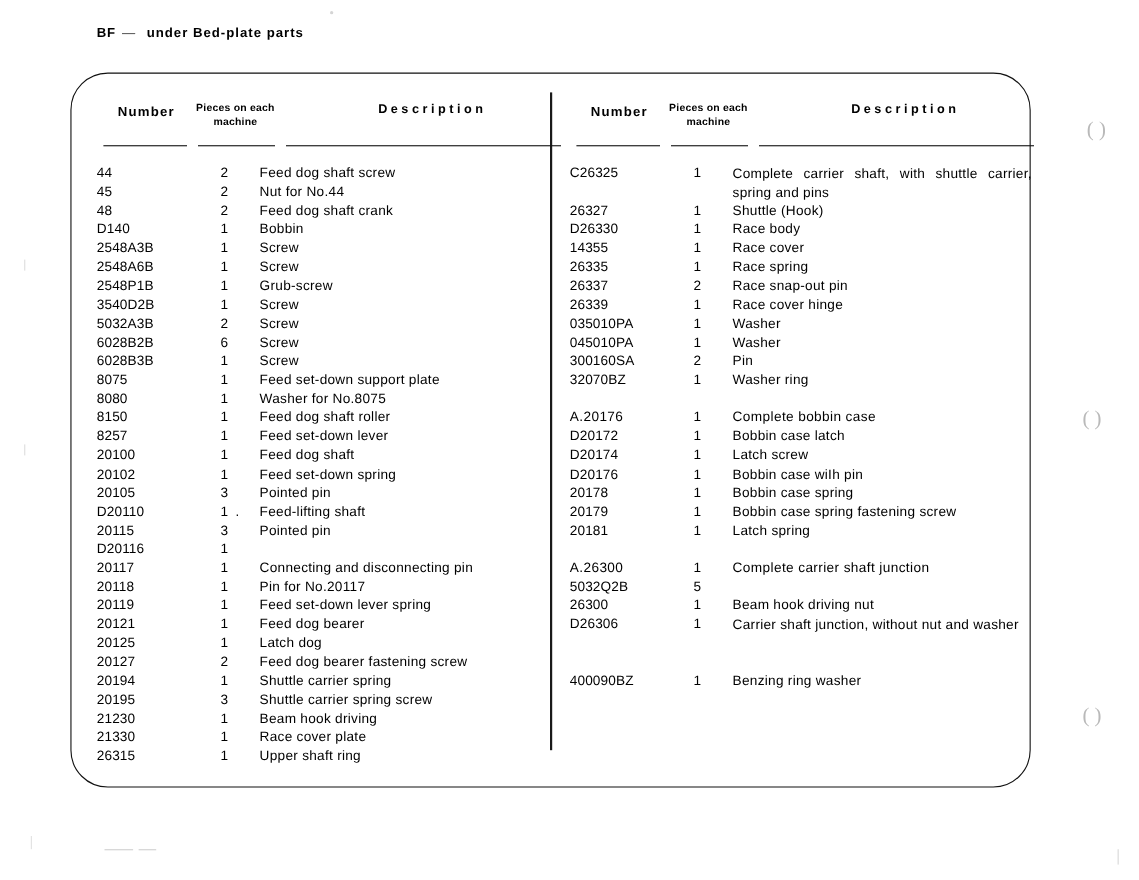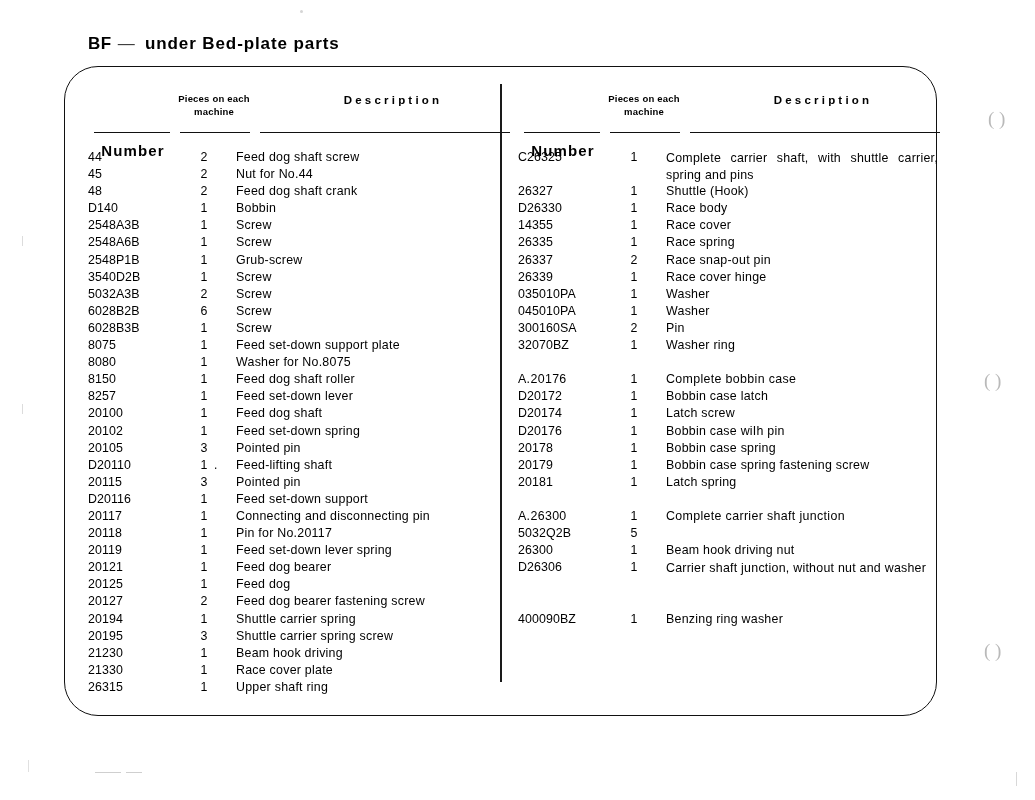--- a/index.html
+++ b/index.html
@@ -14,22 +14,22 @@
     position: relative;
     font-family: "Liberation Sans", sans-serif;
     color: #000000;
     overflow: hidden;
   }
 
   
   #page-header {
     position: absolute;
     left: 88px;
-    top: 34px;
-    font-size: 17px;
+    top: 23px;
+    font-size: 12px;
     letter-spacing: 0.3px;
     white-space: nowrap;
   }
   #page-header .hdr-code {
     font-weight: bold;
     letter-spacing: 0.5px;
   }
   #page-header .hdr-dash {
     display: inline-block;
     padding: 0 10px 0 6px;
@@ -75,24 +75,23 @@
   .col-head {
     position: relative;
     height: 46px;
   }
   .col-head .h-number {
     position: absolute;
     left: 6px;
     top: 6px;
     width: 78px;
     text-align: center;
-    font-size: 15px;
+    font-size: 12px;
     font-weight: bold;
     letter-spacing: 1.1px;
-    margin-top: 48px;
   }
   .col-head .h-pieces {
     position: absolute;
     left: 80px;
     top: 5px;
     width: 92px;
     text-align: center;
     font-size: 9.5px;
     font-weight: bold;
     letter-spacing: 0.2px;
@@ -362,21 +361,20 @@
         <div class="c-desc">Feed-lifting shaft</div>
       </div>
       <div class="row">
         <div class="c-num">20115</div>
         <div class="c-qty">3</div>
         <div class="c-desc">Pointed pin</div>
       </div>
       <div class="row">
         <div class="c-num">D20116</div>
         <div class="c-qty">1</div>
-        <div class="c-desc">Feed set-down support</div>
       </div>
       <div class="row">
         <div class="c-num">20117</div>
         <div class="c-qty">1</div>
         <div class="c-desc">Connecting and disconnecting pin</div>
       </div>
       <div class="row">
         <div class="c-num">20118</div>
         <div class="c-qty">1</div>
         <div class="c-desc">Pin for No.20117</div>
@@ -387,21 +385,21 @@
         <div class="c-desc">Feed set-down lever spring</div>
       </div>
       <div class="row">
         <div class="c-num">20121</div>
         <div class="c-qty">1</div>
         <div class="c-desc">Feed dog bearer</div>
       </div>
       <div class="row">
         <div class="c-num">20125</div>
         <div class="c-qty">1</div>
-        <div class="c-desc">Feed dog</div>
+        <div class="c-desc">Latch dog</div>
       </div>
       <div class="row">
         <div class="c-num">20127</div>
         <div class="c-qty">2</div>
         <div class="c-desc">Feed dog bearer fastening screw</div>
       </div>
       <div class="row">
         <div class="c-num">20194</div>
         <div class="c-qty">1</div>
         <div class="c-desc">Shuttle carrier spring</div>

